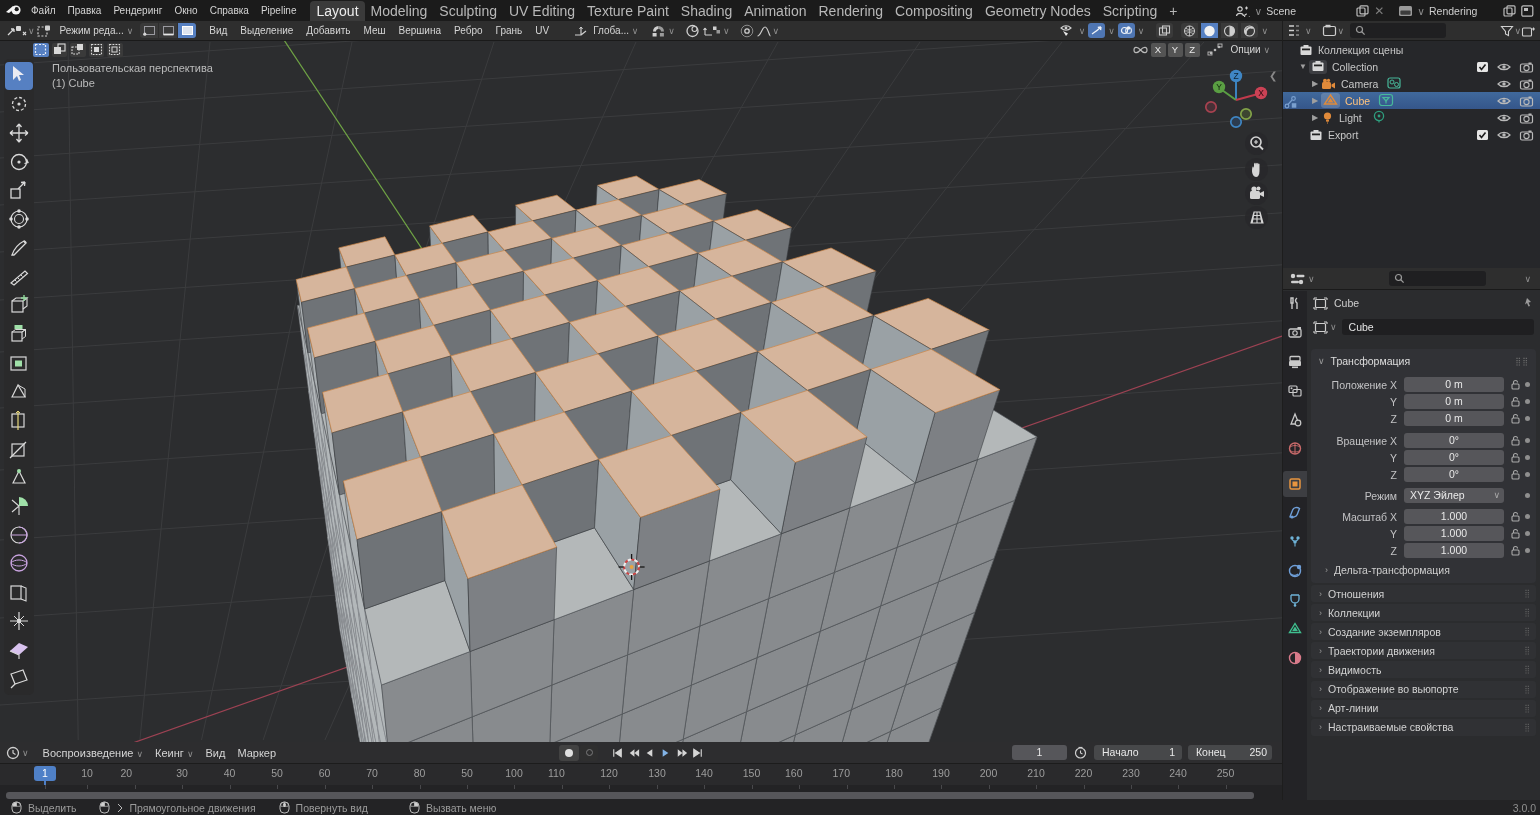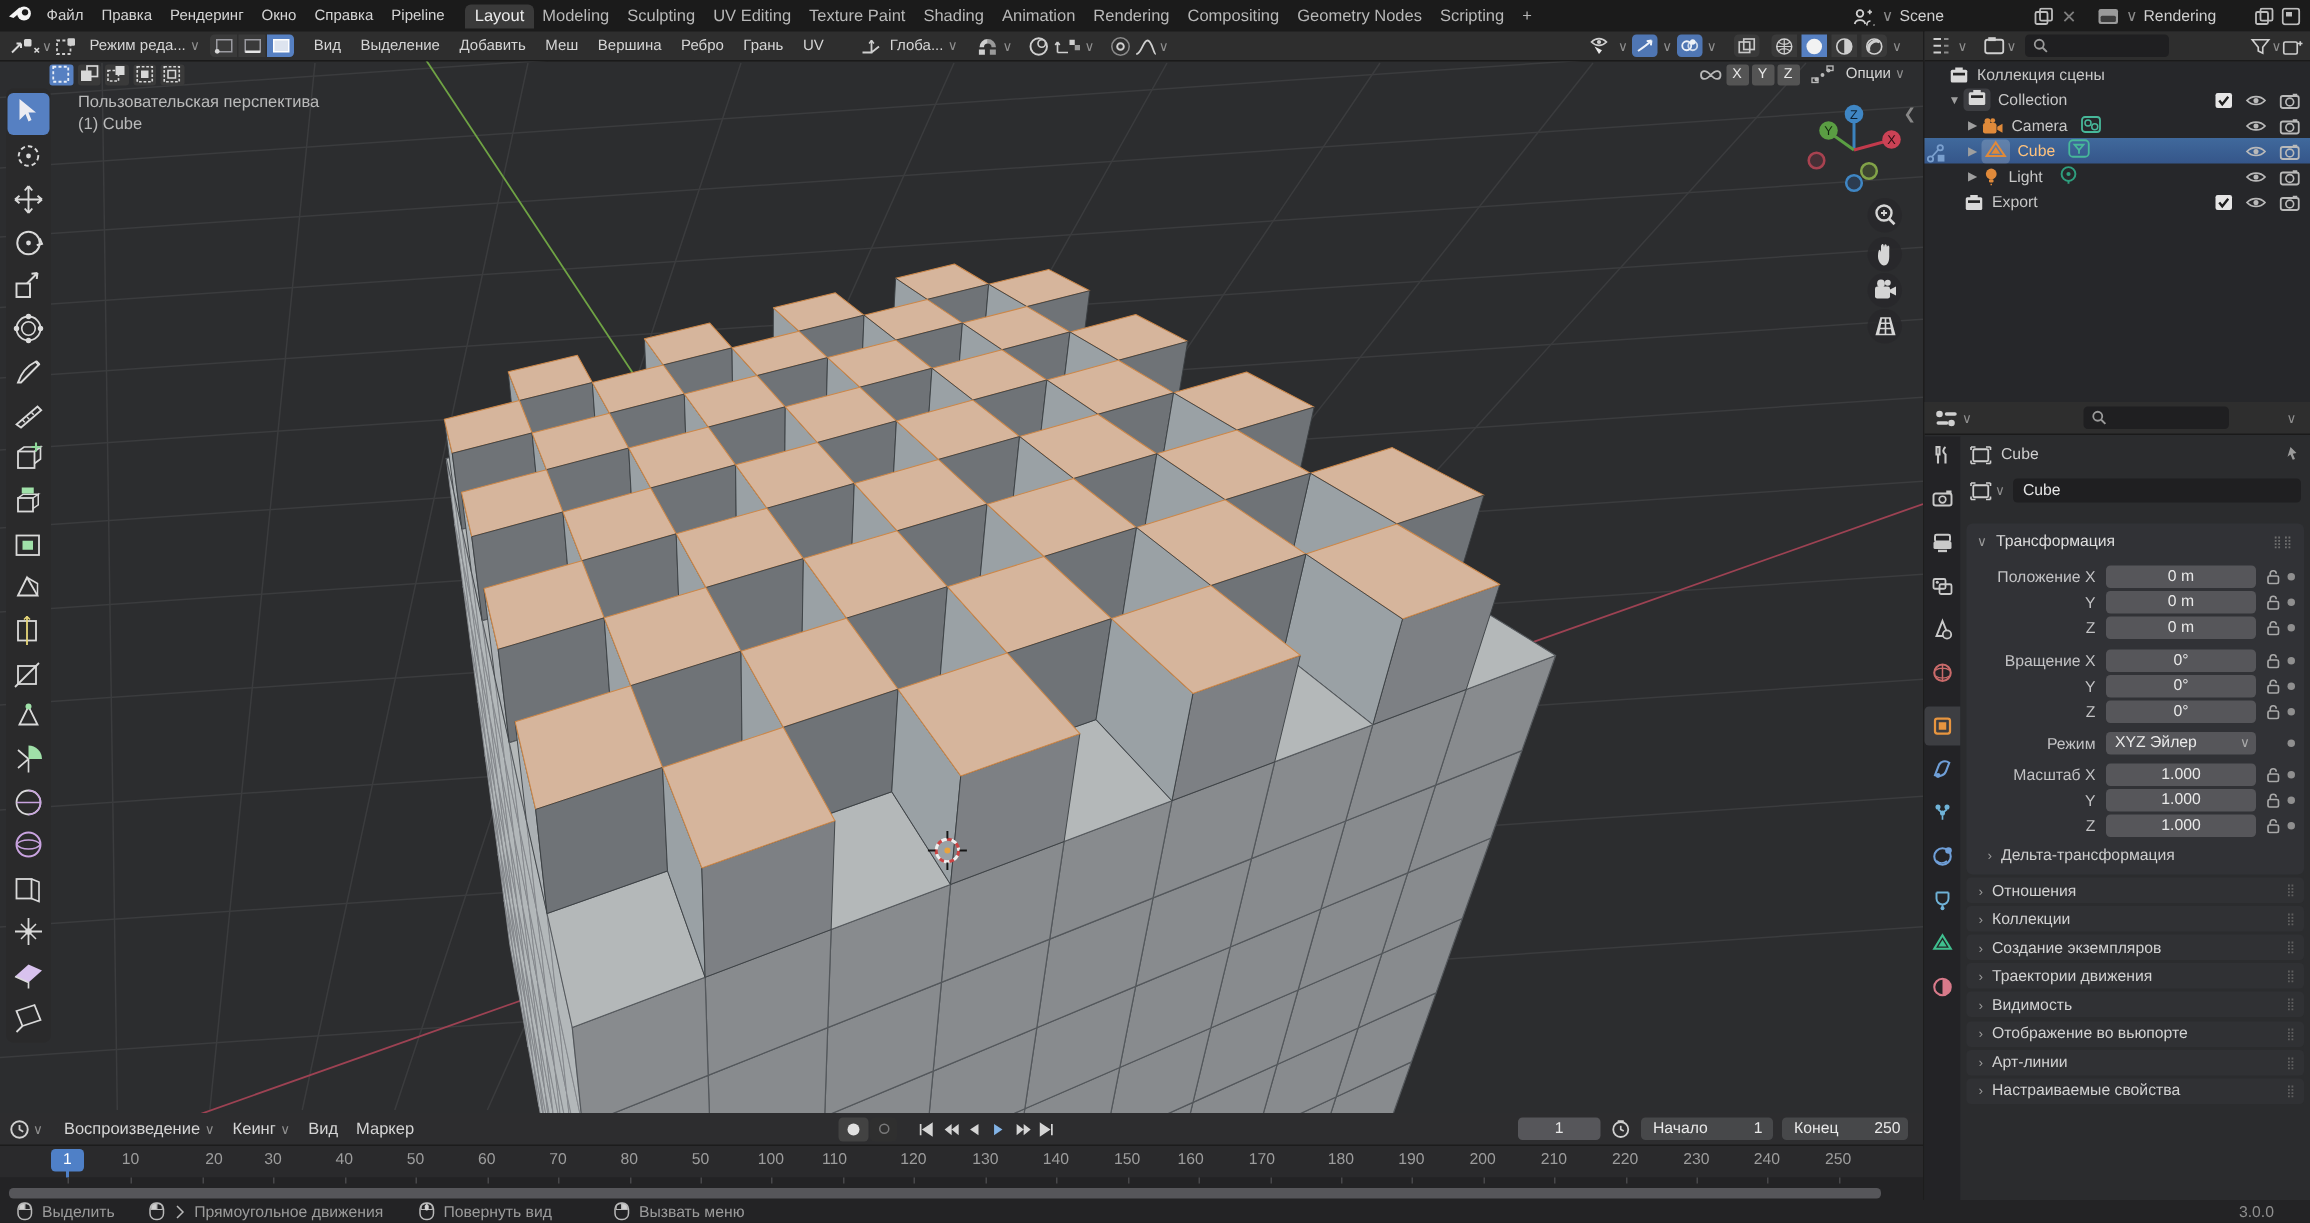--- a/index.html
+++ b/index.html
@@ -1,19 +1,19 @@
 <!DOCTYPE html>
 <html><head><meta charset="utf-8"><style>
 *{margin:0;padding:0;box-sizing:border-box}
 html,body{width:1540px;height:815px;overflow:hidden;background:#1d1d1d;
  font-family:"Liberation Sans",sans-serif;-webkit-font-smoothing:antialiased}
 .abs{position:absolute}
 .row{display:flex;align-items:center}
 .menu{color:#d5d5d5;font-size:10px;padding:0 6px;white-space:nowrap}
-.tab{color:#b8b8b8;font-size:11px;padding:2px 6px;white-space:nowrap;border-radius:4px 4px 0 0}
+.tab{color:#b8b8b8;font-size:14px;padding:2px 6px;white-space:nowrap;border-radius:4px 4px 0 0}
 .tab.act{background:#3a3a3a;color:#ececec}
 #topbar{left:0;top:0;width:1540px;height:21px;background:#1b1b1b}
 #hdr2{left:0;top:21px;width:1282px;height:20px;background:#2e2e2e;border-bottom:1px solid #1a1a1a}
 #toolset{left:0;top:41px;width:1282px;height:17px}
 #vp{left:0;top:41px;width:1282px;height:701px}
 #outliner{left:1283px;top:21px;width:257px;height:247px;background:#26272a}
 #props{left:1283px;top:268px;width:257px;height:532px;background:#2b2c2e}
 #timeline{left:0;top:742px;width:1282px;height:58px;background:#252527}
 #statusbar{left:0;top:800px;width:1540px;height:15px;background:#232325;color:#9b9b9b;font-size:10.5px}
 .ol-row{height:17px;display:flex;align-items:center;color:#c7c7c7;font-size:10.5px;white-space:nowrap}
@@ -860,21 +860,21 @@
           <circle cx="7.5" cy="7" r="5" fill="none" stroke="#cfcfcf" stroke-width="1.2"></circle>
           <path d="M7.5 4.5 L7.5 7 L9.5 8" stroke="#cfcfcf" stroke-width="1.1" fill="none"></path>
           <path d="M5.5 1.5 l4 0" stroke="#cfcfcf" stroke-width="1.2"></path>
         </svg>
 <div class="fld" style="width:88px;background:#47484a;text-align:left;padding-left:8px">Начало<span style="float:right;margin-right:7px">1</span></div>
 <div class="fld" style="width:84px;background:#47484a;text-align:left;padding-left:8px">Конец<span style="float:right;margin-right:5px">250</span></div>
 </div>
     </div>
 <div style="position:relative;height:21px;background:#2a2a2c">
 <div class="abs" style="left:73px;top:3px;width:28px;text-align:center;color:#9d9d9d;font-size:10.5px">10</div>
-<div class="abs" style="left:120.5px;top:3px;width:28px;text-align:right;color:#9d9d9d;font-size:10.5px">20</div>
+<div class="abs" style="left:120.5px;top:3px;width:28px;text-align:left;color:#9d9d9d;font-size:10.5px">20</div>
 <div class="abs" style="left:168px;top:3px;width:28px;text-align:center;color:#9d9d9d;font-size:10.5px">30</div>
 <div class="abs" style="left:215.5px;top:3px;width:28px;text-align:center;color:#9d9d9d;font-size:10.5px">40</div>
 <div class="abs" style="left:263px;top:3px;width:28px;text-align:center;color:#9d9d9d;font-size:10.5px">50</div>
 <div class="abs" style="left:310.5px;top:3px;width:28px;text-align:center;color:#9d9d9d;font-size:10.5px">60</div>
 <div class="abs" style="left:358px;top:3px;width:28px;text-align:center;color:#9d9d9d;font-size:10.5px">70</div>
 <div class="abs" style="left:405.5px;top:3px;width:28px;text-align:center;color:#9d9d9d;font-size:10.5px">80</div>
 <div class="abs" style="left:453px;top:3px;width:28px;text-align:center;color:#9d9d9d;font-size:10.5px">50</div>
 <div class="abs" style="left:500px;top:3px;width:28px;text-align:center;color:#9d9d9d;font-size:10.5px">100</div>
 <div class="abs" style="left:548px;top:3px;width:28px;color:#9d9d9d;font-size:10.5px">110</div>
 <div class="abs" style="left:595px;top:3px;width:28px;text-align:center;color:#9d9d9d;font-size:10.5px">120</div>
@@ -952,21 +952,21 @@
       <span>Повернуть вид</span>
       <span style="width:30px"></span>
 <svg width="13" height="13" viewBox="0 0 13 13" style="">
         <rect x="2" y="1" width="9" height="11" rx="4" fill="none" stroke="#b9b9b9" stroke-width="1"></rect>
         <path d="M2.8 4 a3.6 2.5 0 0 1 3.7 -2.7 l0 4 l-3.7 0 Z" fill="none" stroke="#b9b9b9" stroke-width="0.7"></path>
         <path d="M10.2 4 a3.6 2.5 0 0 0 -3.7 -2.7 l0 4 l3.7 0 Z" fill="#d0d0d0" stroke="#b9b9b9" stroke-width="0.7"></path>
       </svg>
       <span>Вызвать меню</span>
 </div>
     <div style="flex:1"></div>
-<div style="padding-right:24px;color:#8f8f8f">3.0.0</div>
+<div style="padding-right:4px;color:#8f8f8f">3.0.0</div>
 </div>
 <div id="outliner" class="abs">
 <div class="row" style="height:20px;background:#2e2e2e;border-bottom:1px solid #1a1a1a;padding:0 4px">
 <svg width="18" height="13" viewBox="0 0 18 13" style="">
         <path d="M2 2 l5 0 M2 6.5 l5 0 M2 11 l5 0" stroke="#cfcfcf" stroke-width="1.4"></path>
         <path d="M9 2 l3 0 M9 6.5 l3 0 M9 11 l3 0" stroke="#8a8a8a" stroke-width="1.4"></path>
       </svg>
       <span style="color:#8f8f8f;font-size:9px">∨</span>
 <div style="width:10px"></div>
 <svg width="16" height="13" viewBox="0 0 16 13" style="">

